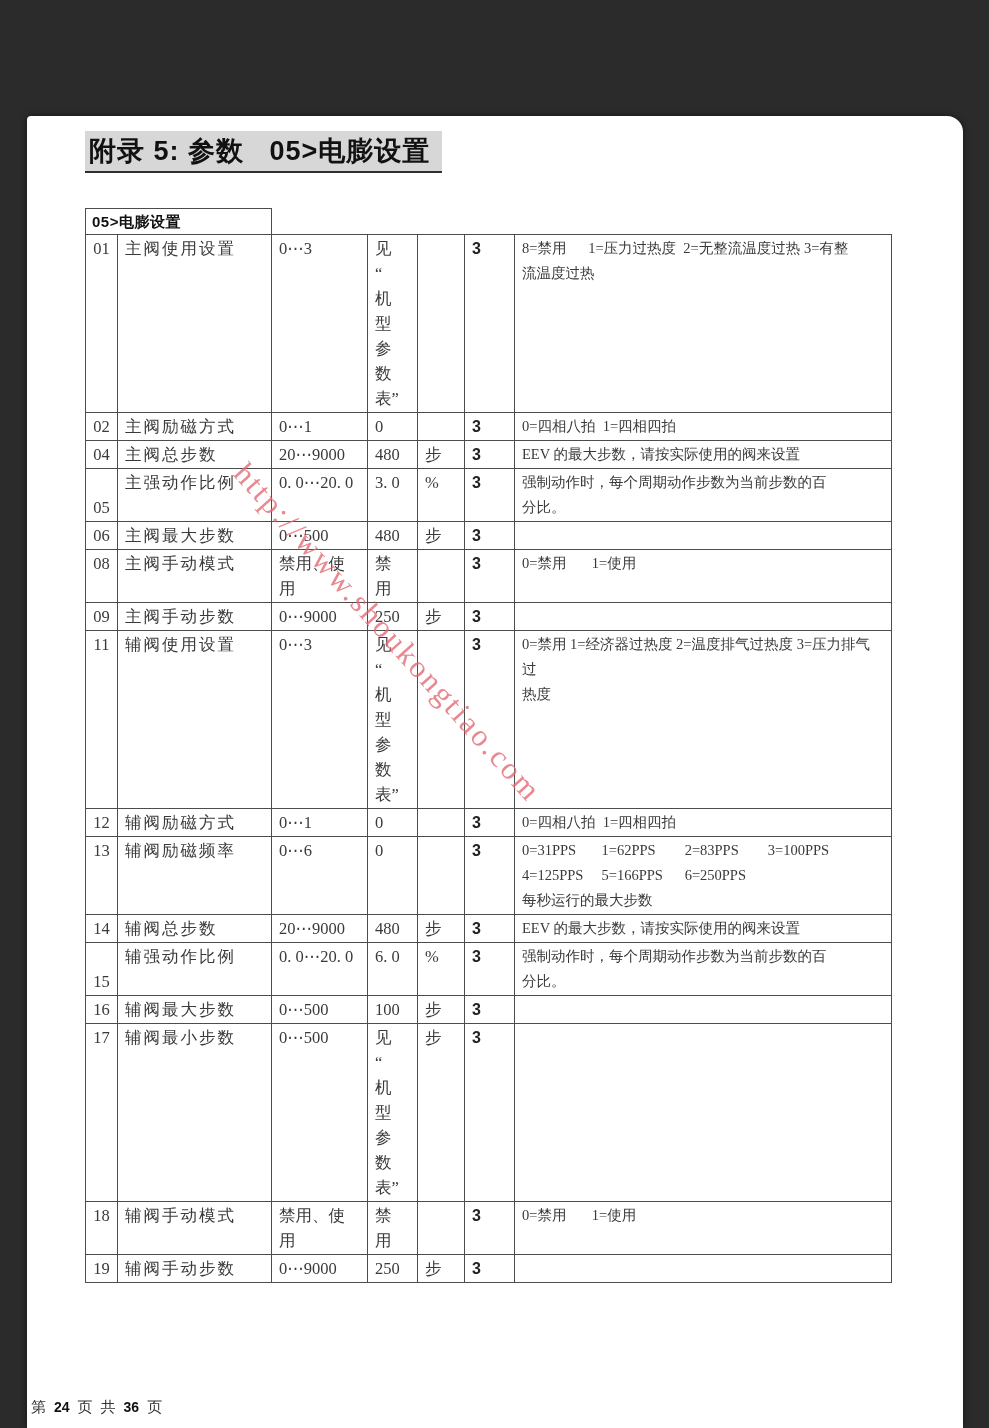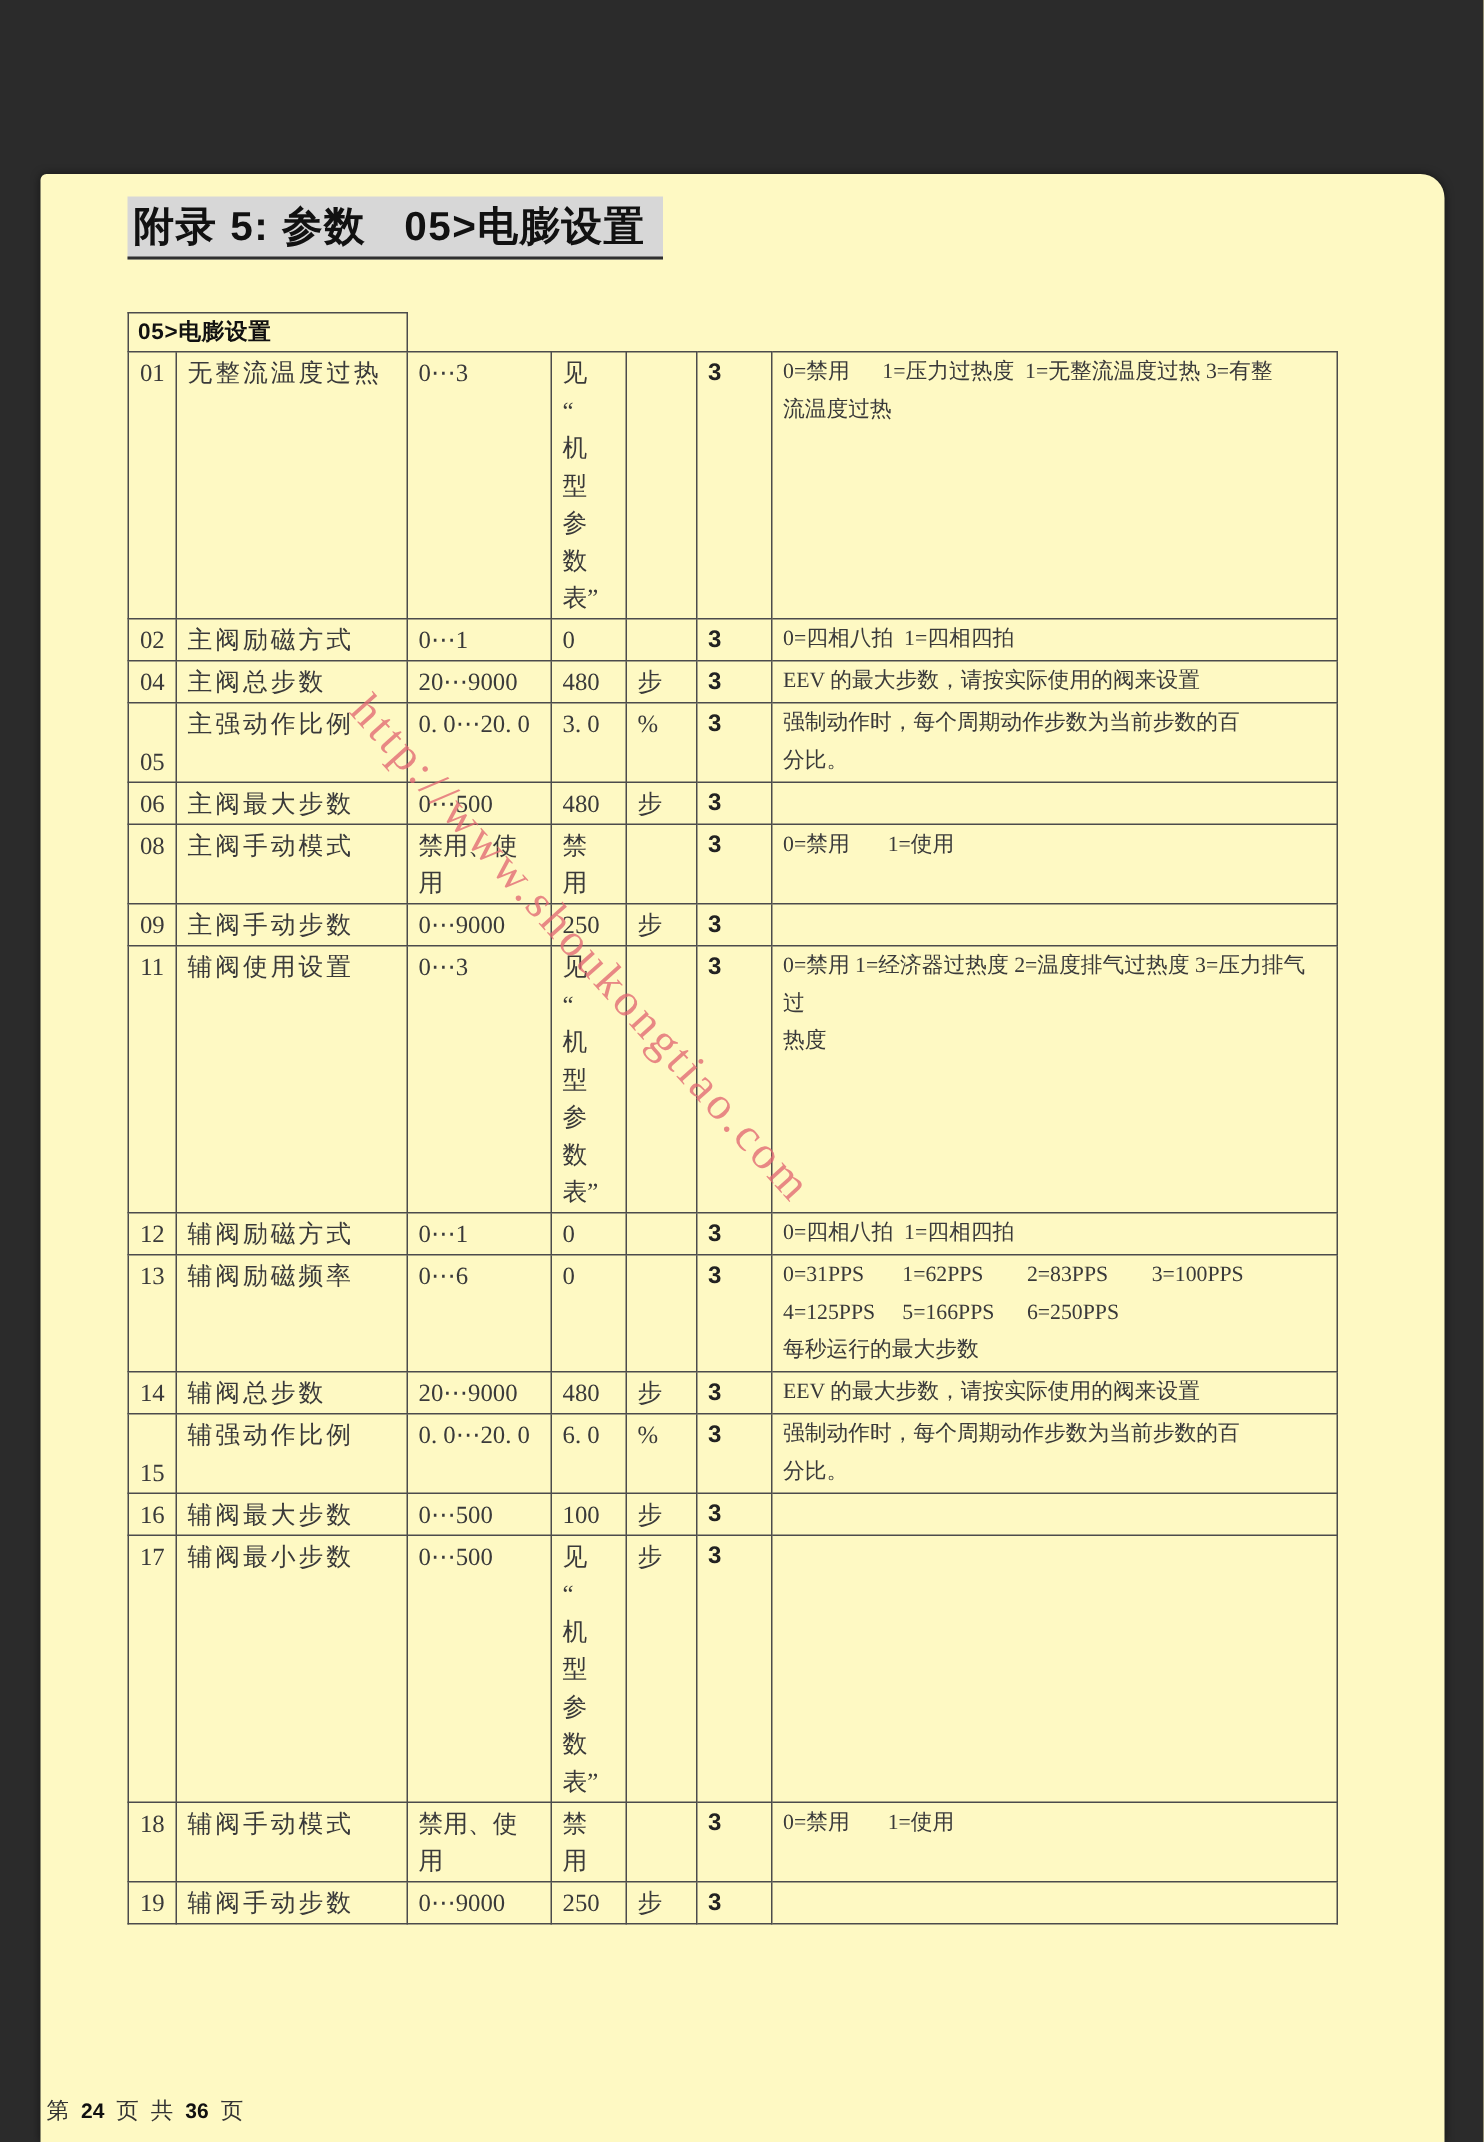--- a/index.html
+++ b/index.html
@@ -6,21 +6,21 @@
   body{
     width:989px;height:1428px;
     background:#2b2b2b;
     position:relative;
     overflow:hidden;
     font-family:"Liberation Serif","DejaVu Serif",serif;
     color:#3a3a3a;
   }
   .page{
     position:absolute;left:27px;top:116px;width:936px;height:1312px;
-    background:#fef9c3;
+    background:#ffffff;
     border-radius:4px 16px 0 0;
     box-shadow:0 0 6px rgba(0,0,0,.5);
   }
   .title{
     position:absolute;left:58px;top:15px;
     display:inline-block;
     font-family:"Liberation Sans","DejaVu Sans",sans-serif;
     font-weight:bold;font-size:27px;color:#111;
     letter-spacing:1px;
     background:#d7d7d7;
@@ -93,32 +93,32 @@
         <col style="width:377px">
     </colgroup>
     <tbody>
         <tr>
       <td colspan="2" class="hdr">05&gt;电膨设置</td>
       <td colspan="5" class="hfill"></td>
     </tr>
 
     <tr>
       <td class="c-no">01</td>
-      <td class="c-name">无整流温度过热</td>
+      <td class="c-name">主阀使用设置</td>
       <td class="c-range">0⋯3</td>
       <td class="c-def">见
 “
 机
 型
 参
 数
 表”</td>
       <td class="c-unit"></td>
       <td class="c-lvl">3</td>
-      <td class="c-desc">0=禁用      1=压力过热度  1=无整流温度过热 3=有整
+      <td class="c-desc">8=禁用      1=压力过热度  2=无整流温度过热 3=有整
 流温度过热</td>
     </tr>
     <tr>
       <td class="c-no">02</td>
       <td class="c-name">主阀励磁方式</td>
       <td class="c-range">0⋯1</td>
       <td class="c-def">0</td>
       <td class="c-unit"></td>
       <td class="c-lvl">3</td>
       <td class="c-desc">0=四相八拍  1=四相四拍</td>

